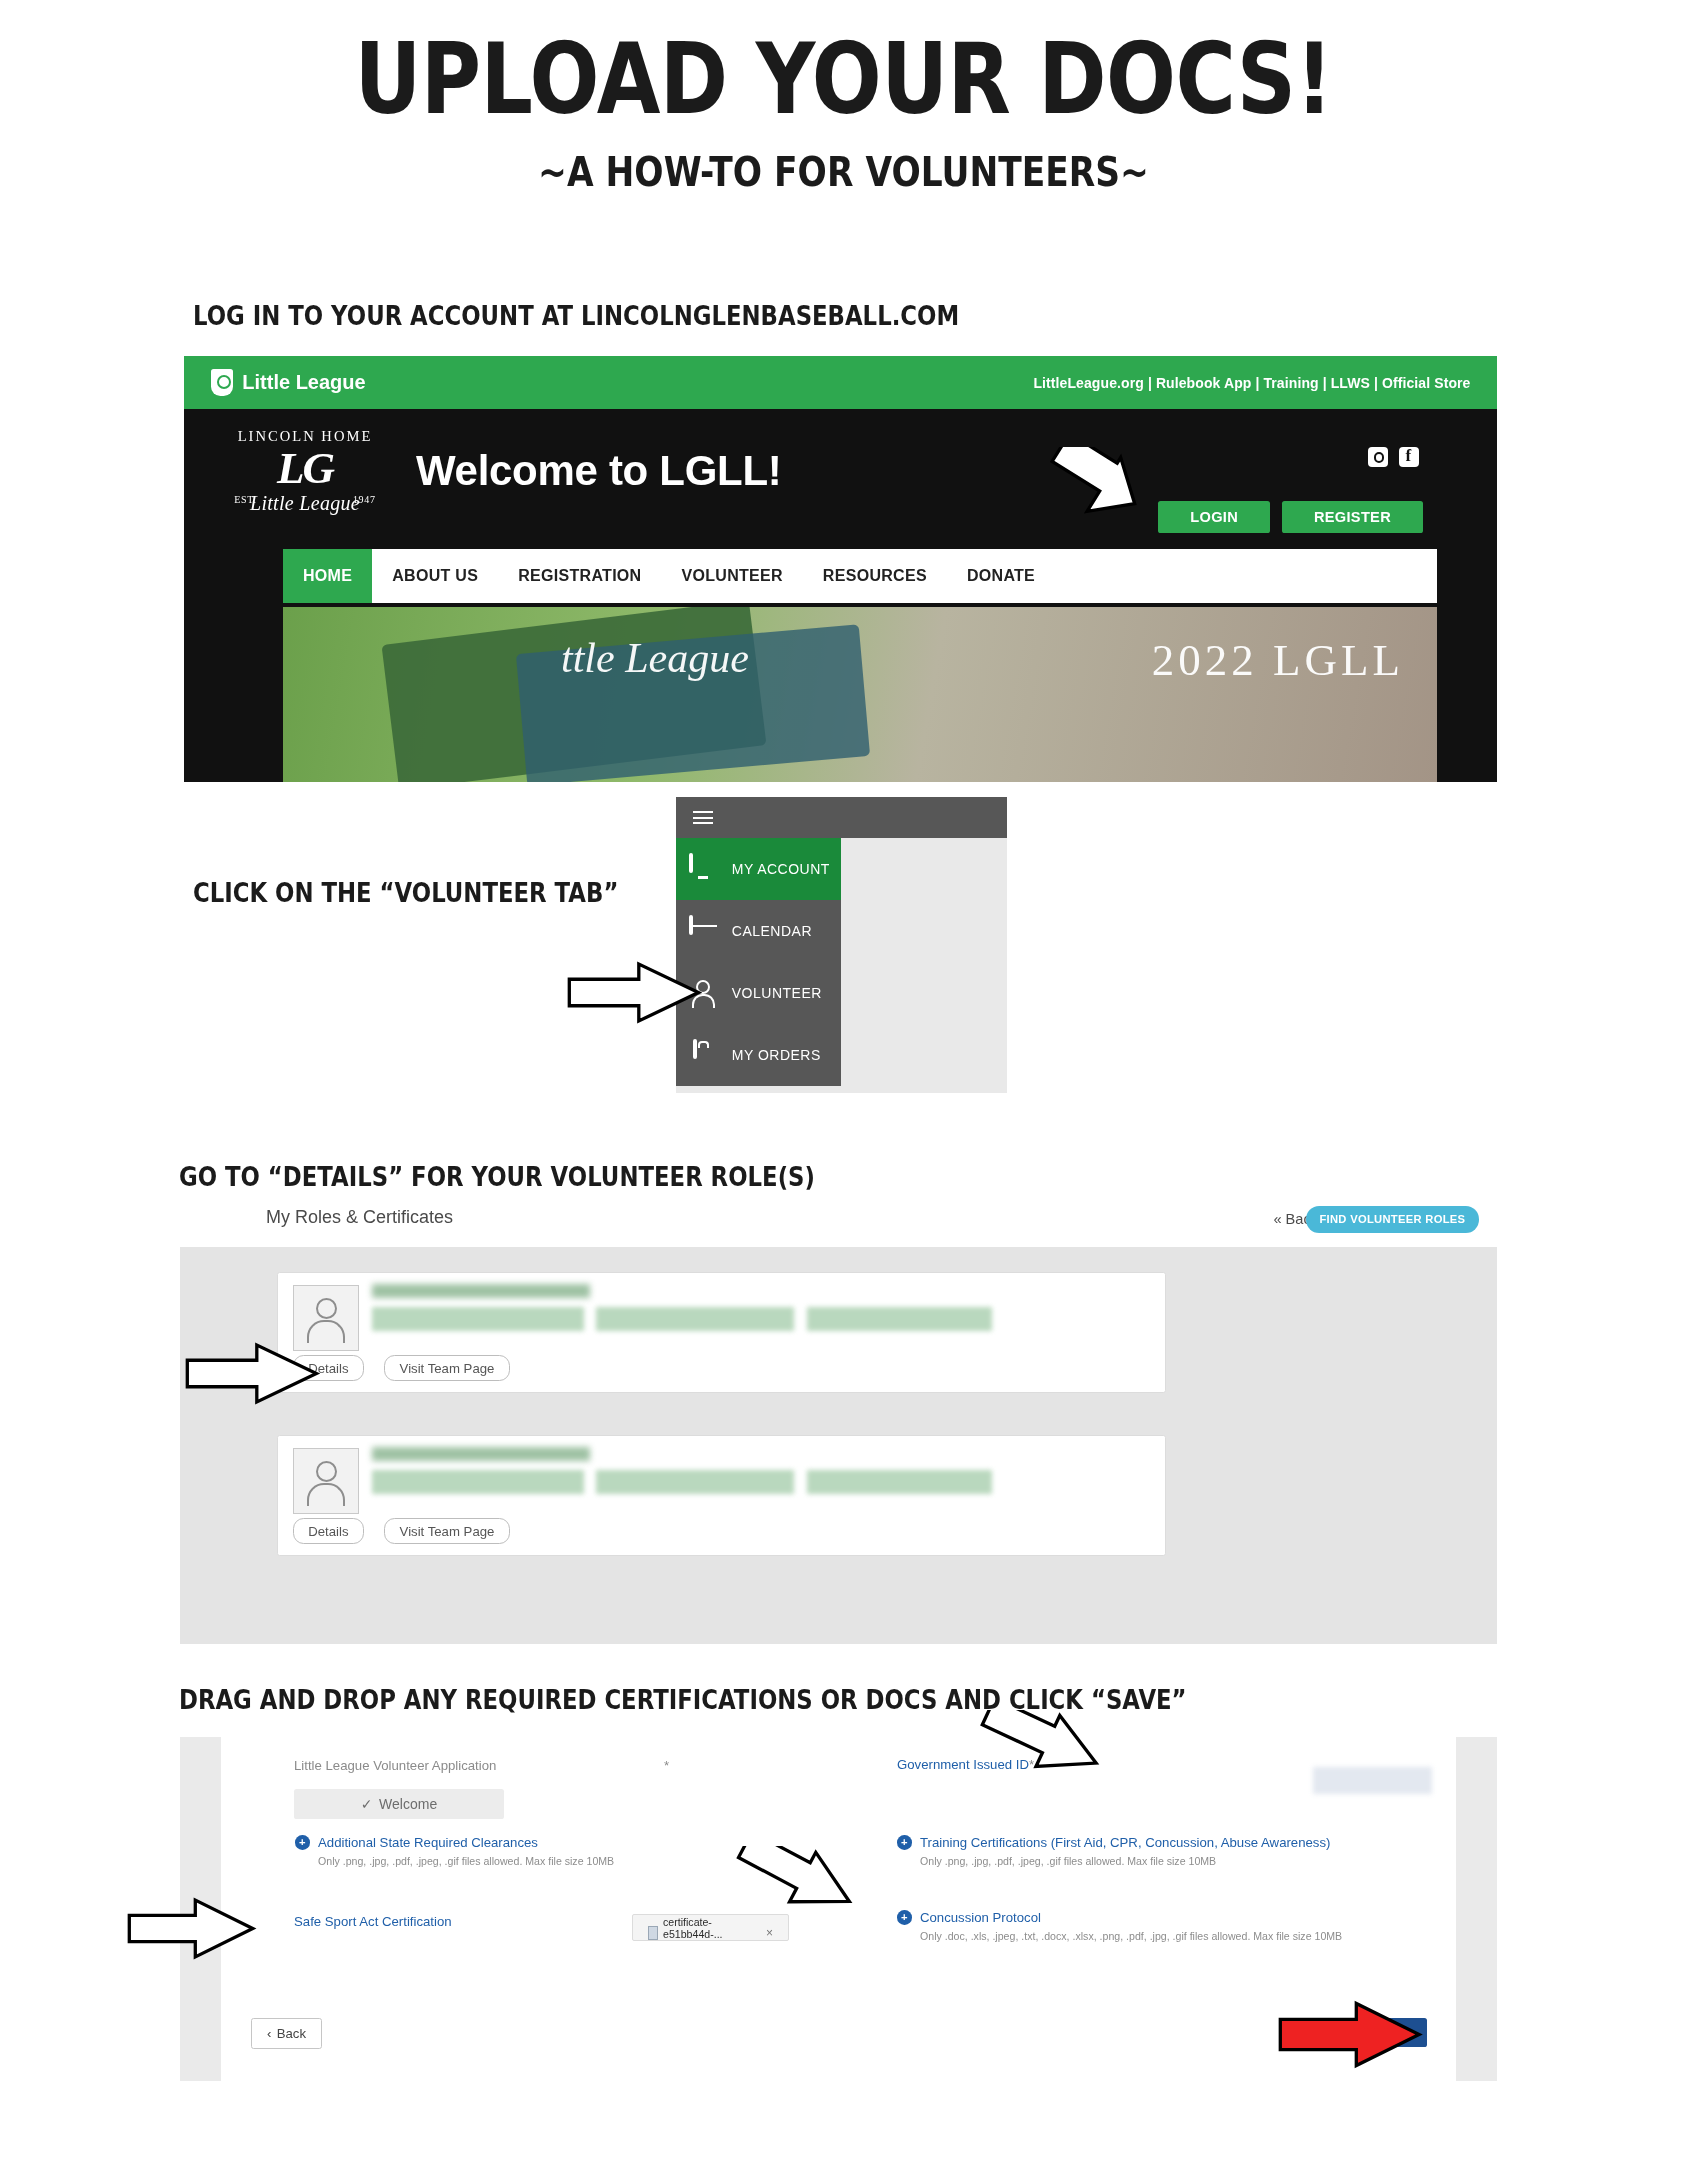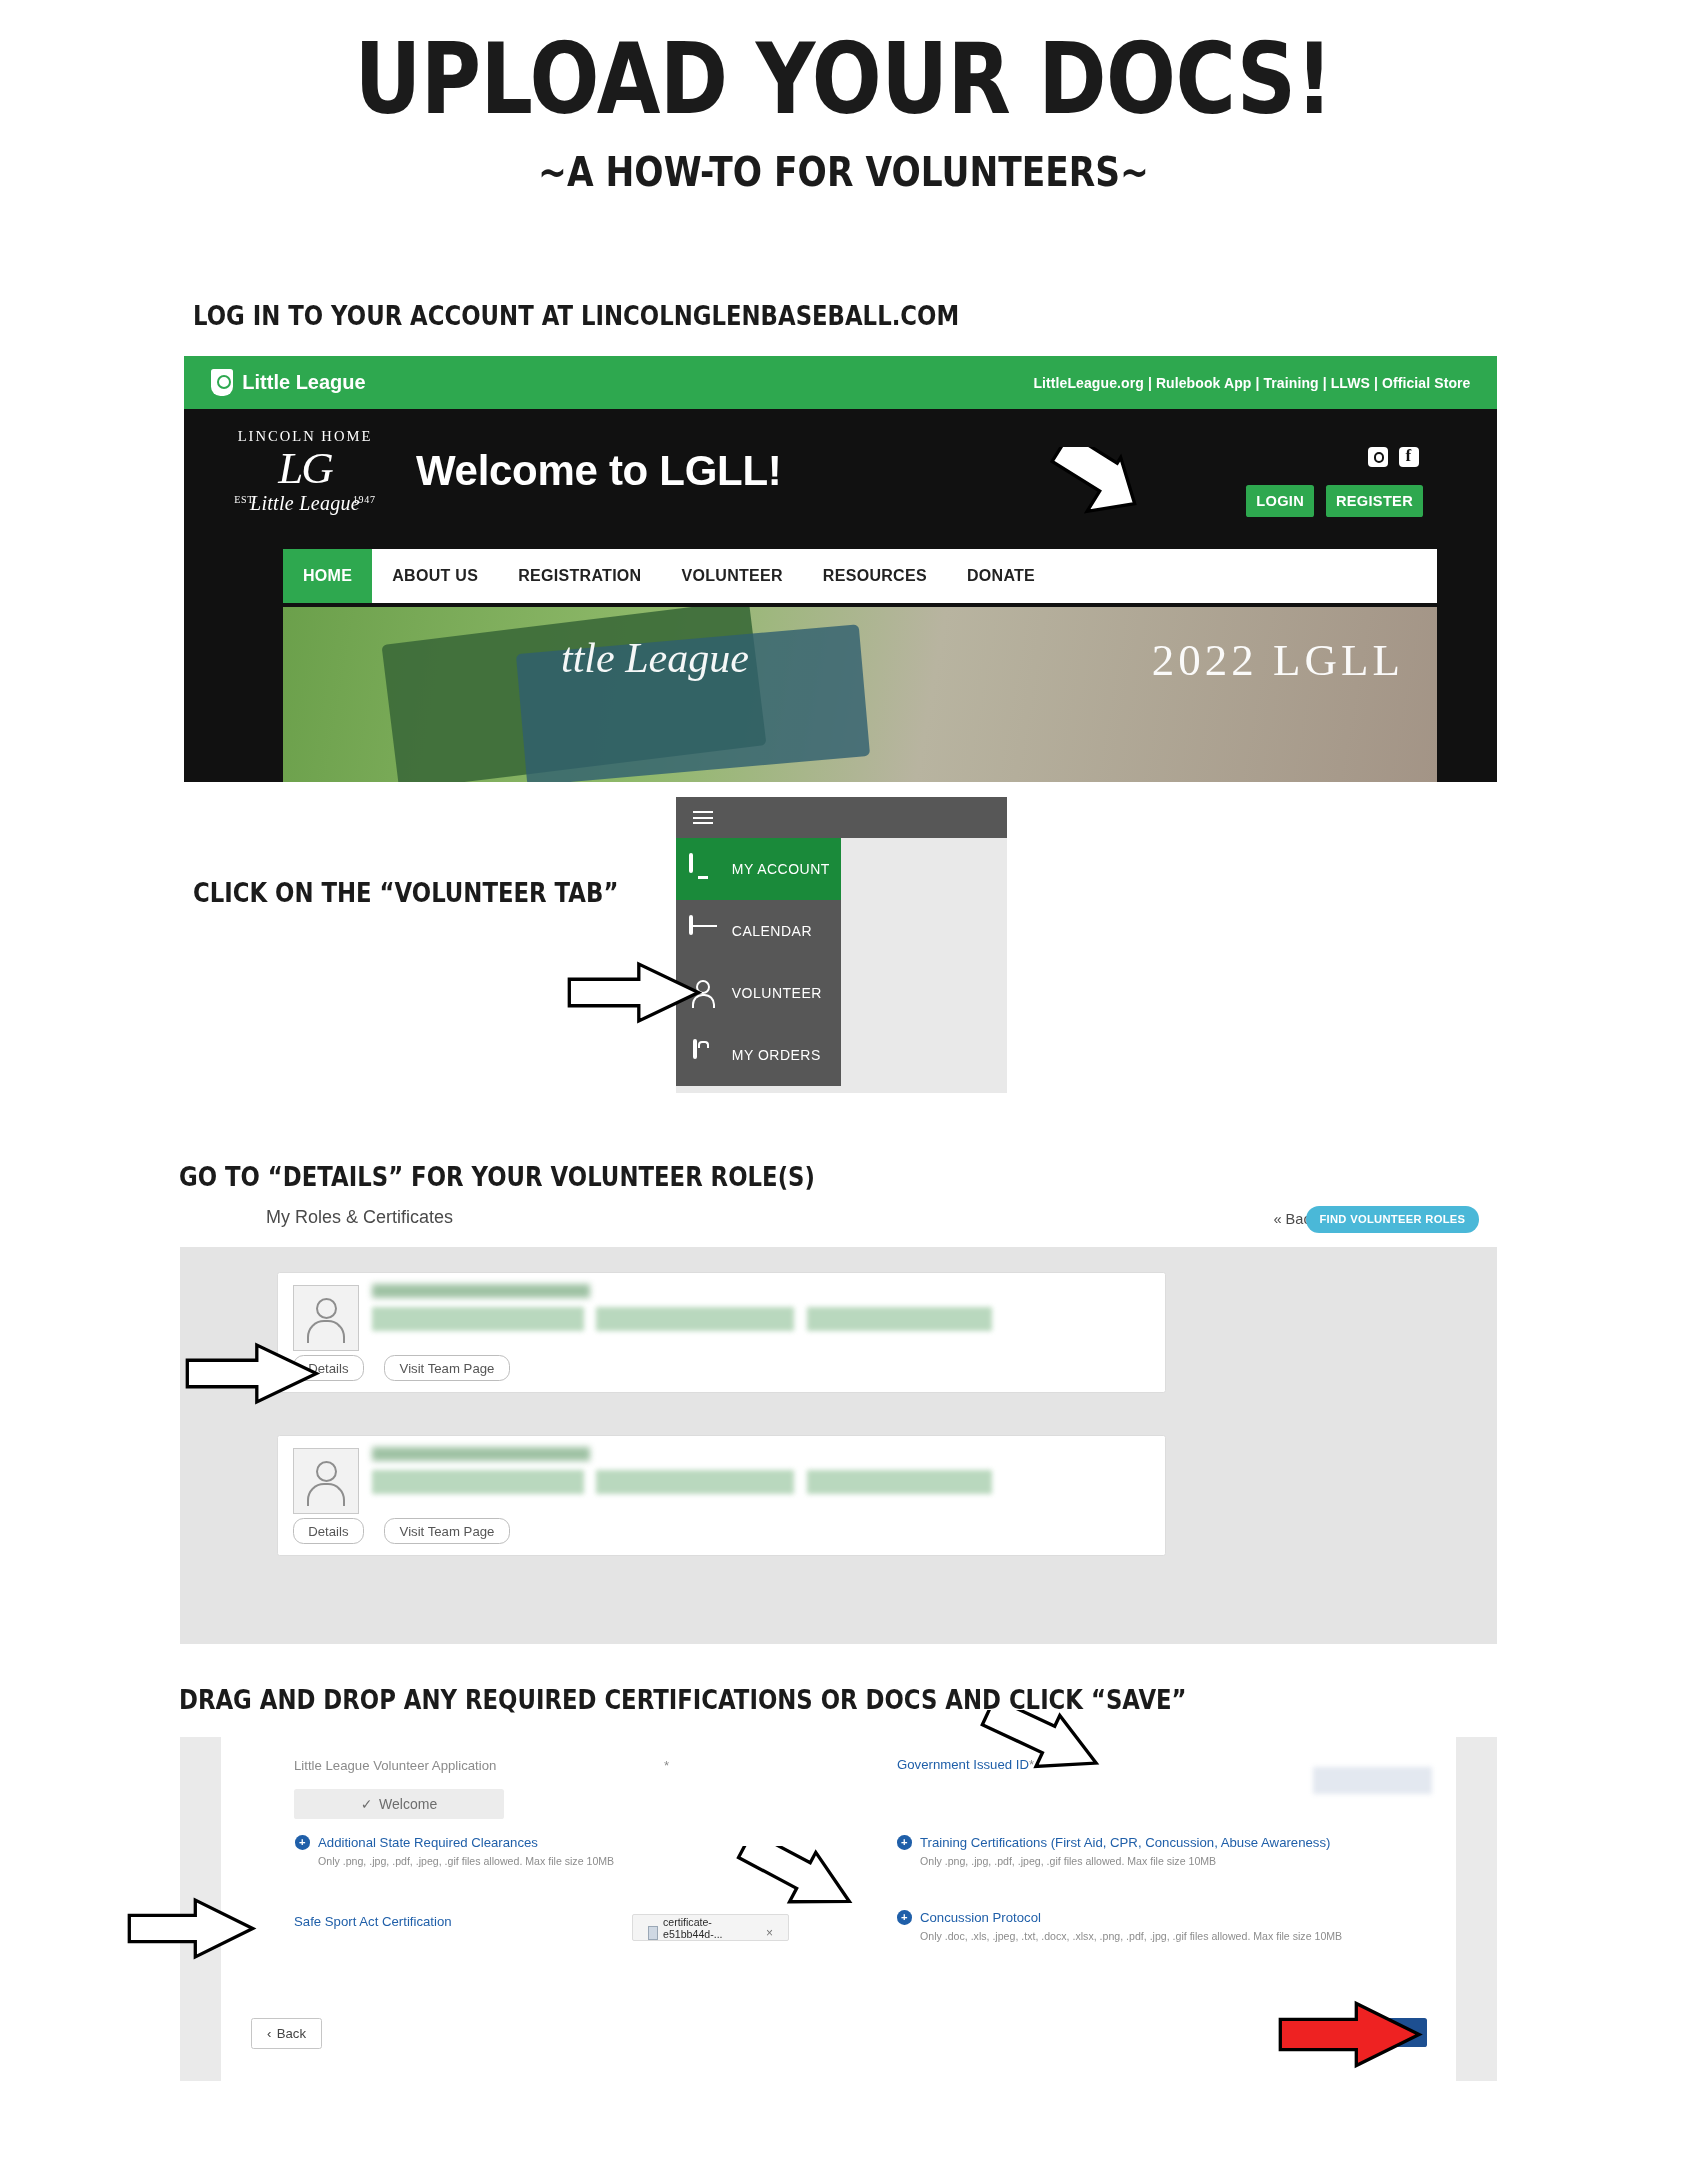--- a/index.html
+++ b/index.html
@@ -115,21 +115,21 @@
     text-align: center;
     font-family: "Liberation Serif", serif;
   }
   .lgll-top {
     font-size: 14.6px;
     letter-spacing: 2px;
     margin-top: 4px;
   }
   .lgll-mid {
     font-size: 45px;
-    font-weight: normal;
+    font-weight: bold;
     font-style: italic;
     line-height: 46px;
     letter-spacing: -2px;
   }
   .lgll-est {
     position: absolute;
     left: 5.3px; top: 49px;
     font-size: 10px;
     letter-spacing: 0.7px;
   }
@@ -157,23 +157,24 @@
     position: absolute;
     right: 74px; top: 76px;
     display: flex;
     gap: 12px;
   }
   .btn-green {
     background: #2ea84f;
     color: #fff;
     font-weight: bold;
     font-size: 14.6px;
-    padding: 8px 10px;
+    padding: 8px 32px;
     border-radius: 2.6px;
     letter-spacing: 0.3px;
+    margin-top: 16px;
   }
   .hero-social {
     position: absolute;
     right: 78px; top: 38px;
     display: flex;
     gap: 10.6px;
   }
   .sq-icon {
     width: 20px; height: 20px;
     background: #fff;

